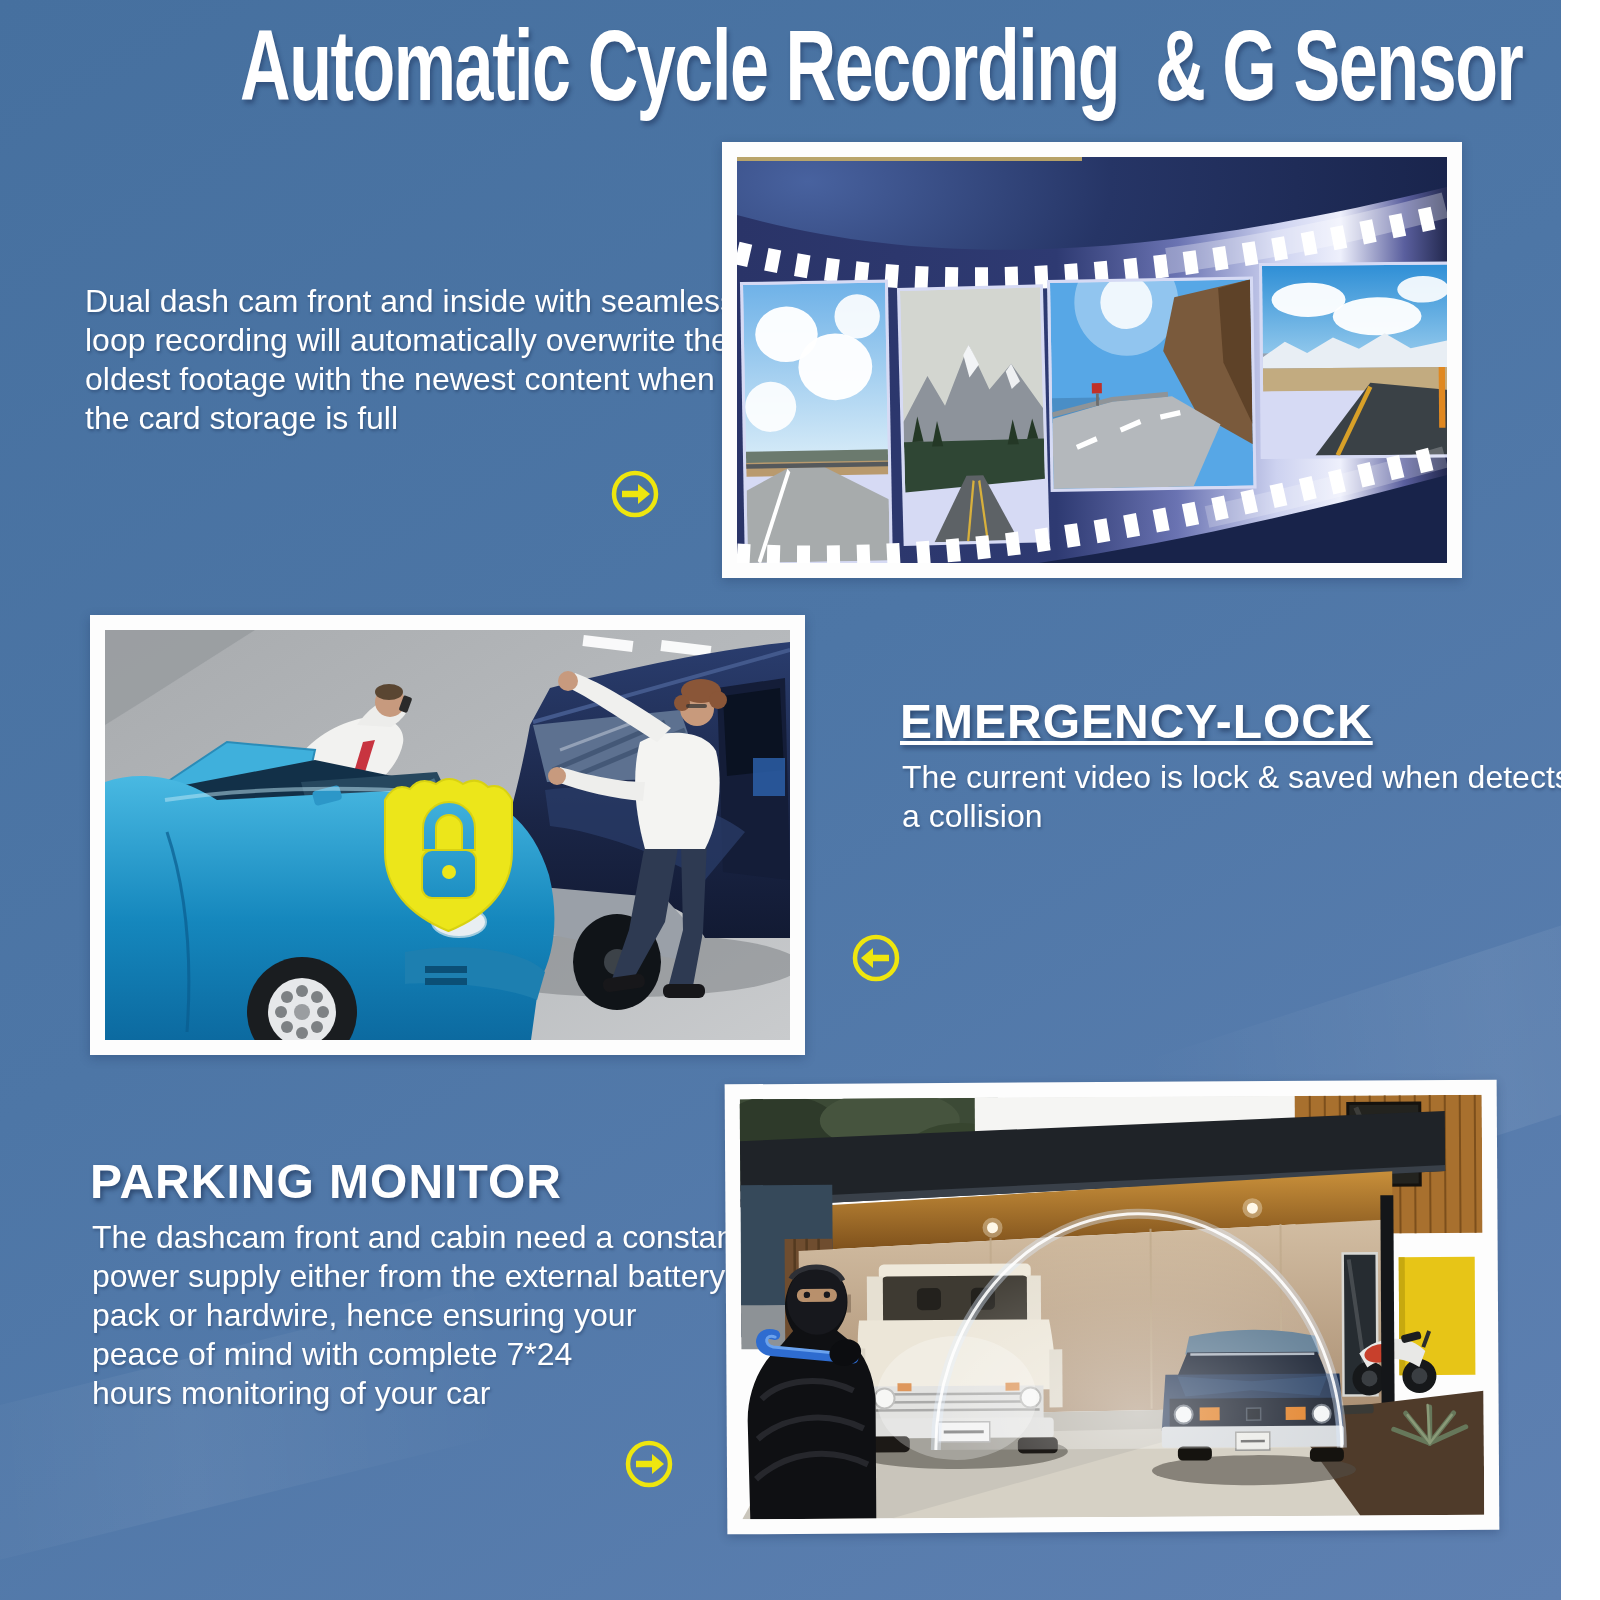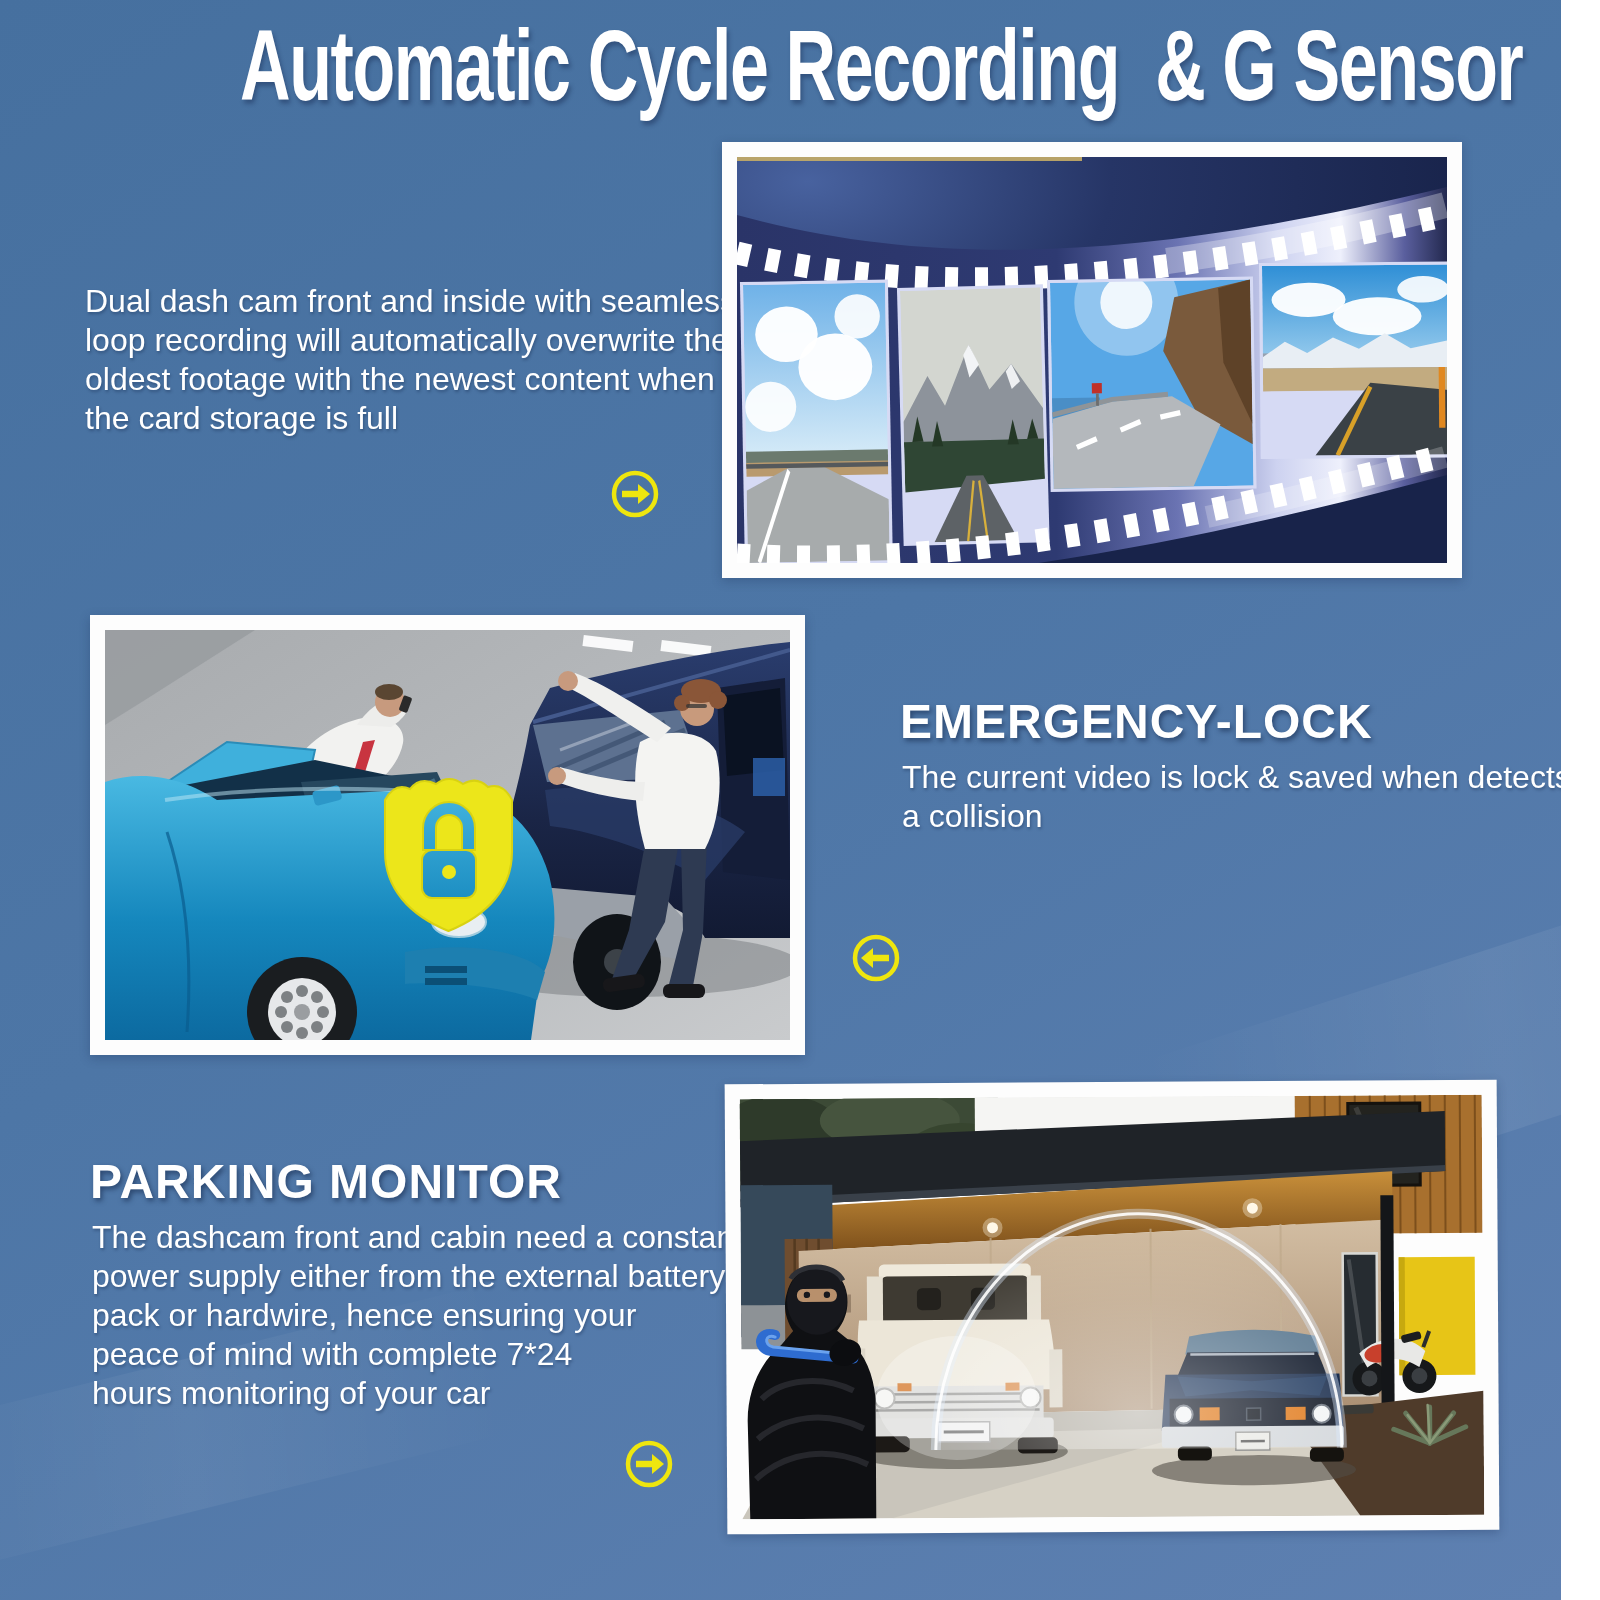--- a/index.html
+++ b/index.html
@@ -262,21 +262,21 @@
         <path fill-rule="evenodd" fill="#ece61a" stroke="#d8d212" stroke-width="2" d="
           M280,170 Q290,152 305,159 Q315,146 331,154 Q344,144 358,154 Q372,146 383,157 Q398,152 407,170
           L407,222 C407,258 383,285 343.5,301 C304,285 280,258 280,222 Z
           M327,220 L361,220 A10,10 0 0 1 371,230 L371,258 A10,10 0 0 1 361,268 L327,268 A10,10 0 0 1 317,258 L317,230 A10,10 0 0 1 327,220 Z
           M344,172 A26,26 0 0 1 370,198 L370,220 L357,220 L357,198 A13,13 0 0 0 331,198 L331,220 L318,220 L318,198 A26,26 0 0 1 344,172 Z"></path>
         <circle cx="344" cy="242" r="7" fill="#ece61a"></circle>
       </g>
     </svg>
   </div>
 
-  <div class="sec-heading" style="left:900px;top:694px;">EMERGENCY-LOCK</div>
+  <div class="sec-heading" style="left:900px;top:694px;text-decoration:underline;">EMERGENCY-LOCK</div>
   <div class="sec-body" style="left:902px;top:758px;width:690px;">The current video is lock &amp; saved when detects
 a collision</div>
 
   <div class="arrow-badge" style="left:850px;top:932px;">
     <svg width="52" height="52" viewBox="0 0 52 52">
       <circle cx="26" cy="26" r="21" fill="none" stroke="#eee60e" stroke-width="4.5"></circle>
       <line x1="21" y1="26" x2="39" y2="26" stroke="#eee60e" stroke-width="6.5"></line>
       <polygon points="23,16 11,26 23,36" fill="#eee60e"></polygon>
     </svg>
   </div>

